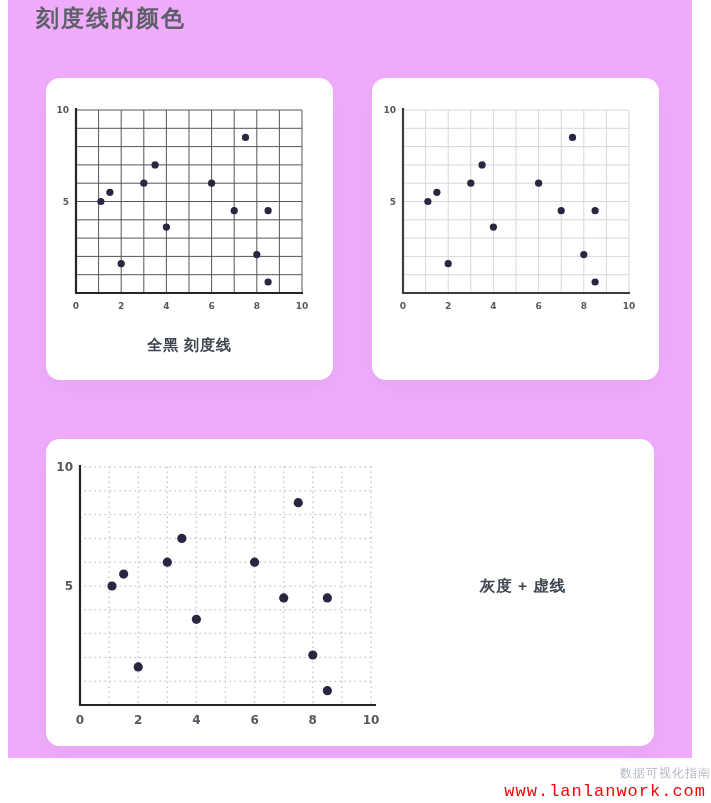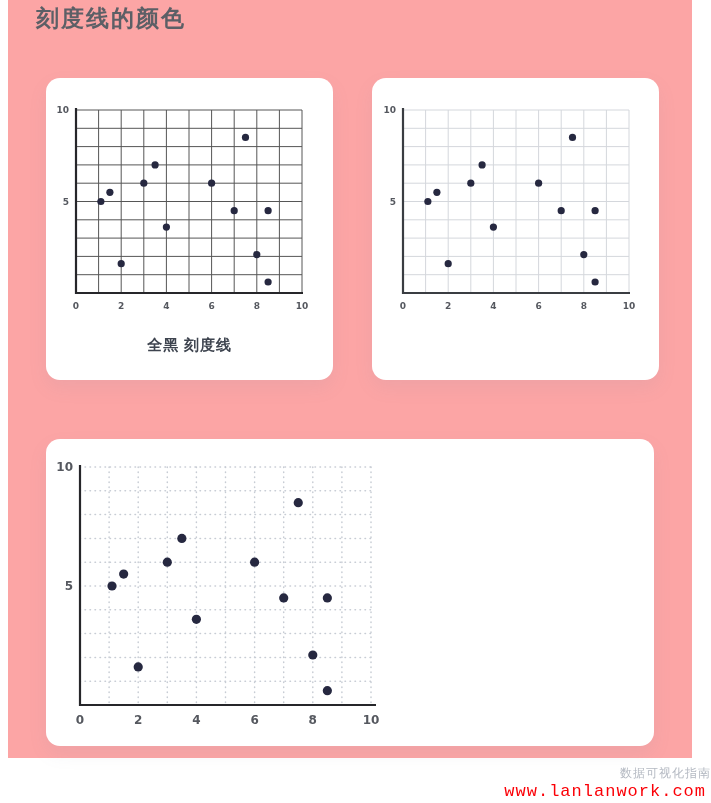--- a/index.html
+++ b/index.html
@@ -5,21 +5,21 @@
   * { margin:0; padding:0; box-sizing:border-box; }
   html,body { width:711px; height:803px; }
   body {
     position:relative;
     background:#ffffff;
     font-family:"Liberation Sans","DejaVu Sans",sans-serif;
     overflow:hidden;
   }
   .page {
     position:absolute; left:8px; top:0; width:684px; height:758px;
-    background:#fca5a5;
+    background:#f0abfc;
   }
   .page-title {
     position:absolute; left:28px; top:3px;
     font-size:23px; font-weight:700; color:#5c5f66; letter-spacing:2px;
   }
   .card {
     position:absolute; background:#ffffff; border-radius:14px;
     box-shadow:0 8px 18px rgba(130,140,165,0.10);
   }
   .card1 { left:38px;  top:78px;  width:287px; height:302px; }
@@ -193,19 +193,20 @@
         <circle cx="135.85" cy="99.4" r="4.6" fill="#262840"></circle>
         <circle cx="150.4" cy="180.32" r="4.6" fill="#262840"></circle>
         <circle cx="208.6" cy="123.20000000000002" r="4.6" fill="#262840"></circle>
         <circle cx="237.7" cy="158.89999999999998" r="4.6" fill="#262840"></circle>
         <circle cx="252.25" cy="63.70000000000002" r="4.6" fill="#262840"></circle>
         <circle cx="266.8" cy="216.01999999999998" r="4.6" fill="#262840"></circle>
         <circle cx="281.35" cy="158.89999999999998" r="4.6" fill="#262840"></circle>
         <circle cx="281.35" cy="251.72" r="4.6" fill="#262840"></circle>
       </svg>
     <div class="caption3">
+      <div>灰度 + 虚线</div>
     </div>
   </div>
 
 </div>
 
 <div class="footer-label">数据可视化指南</div>
 <div class="watermark">www.lanlanwork.com</div>
 
 </body></html>

